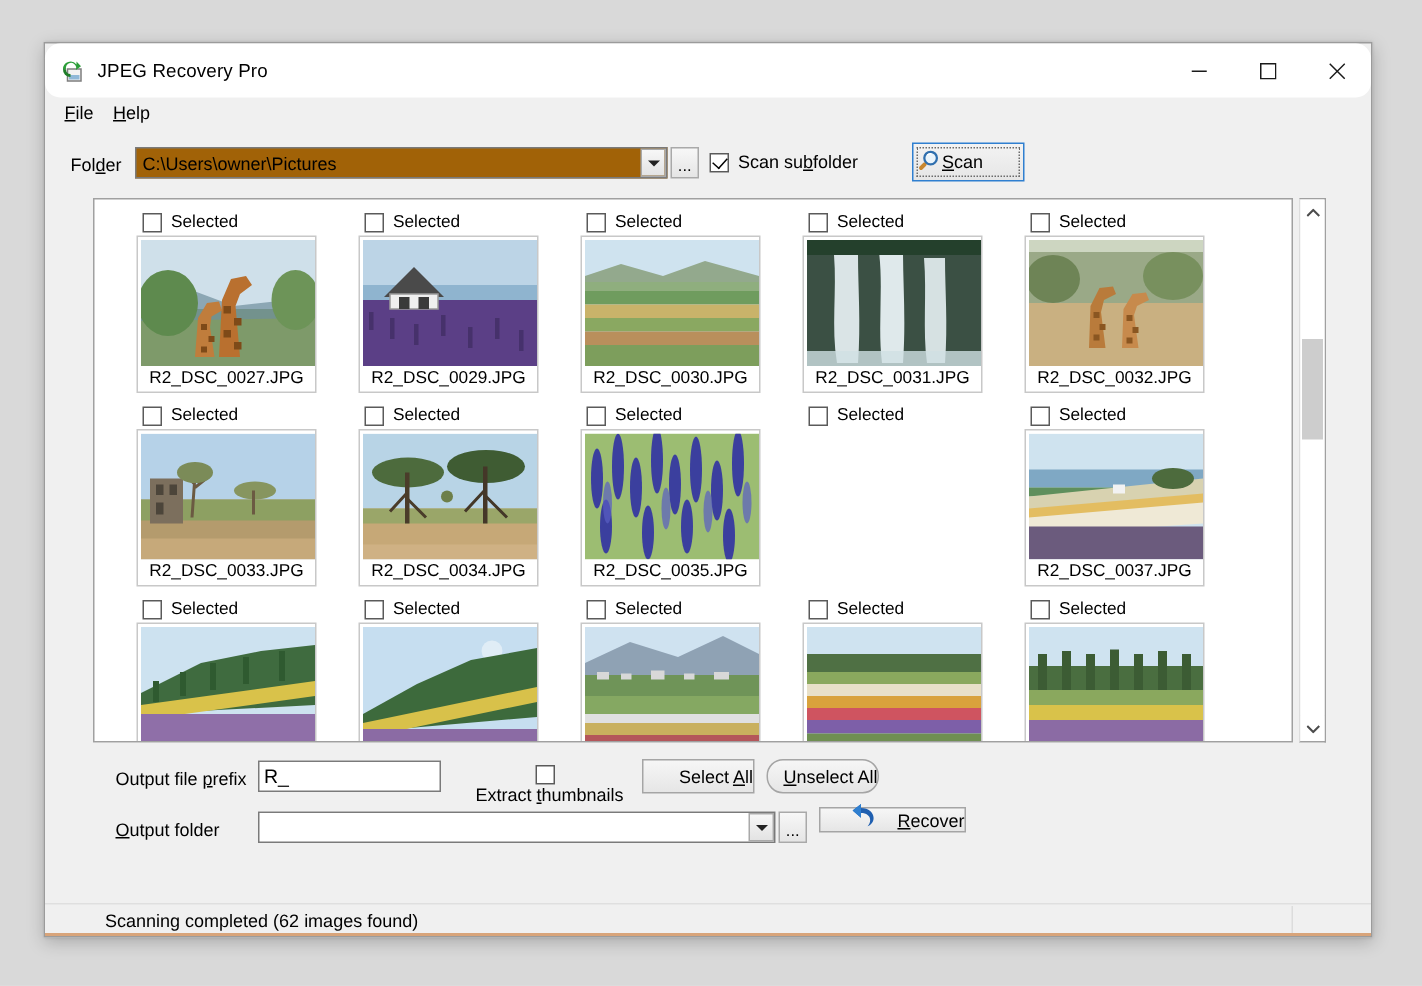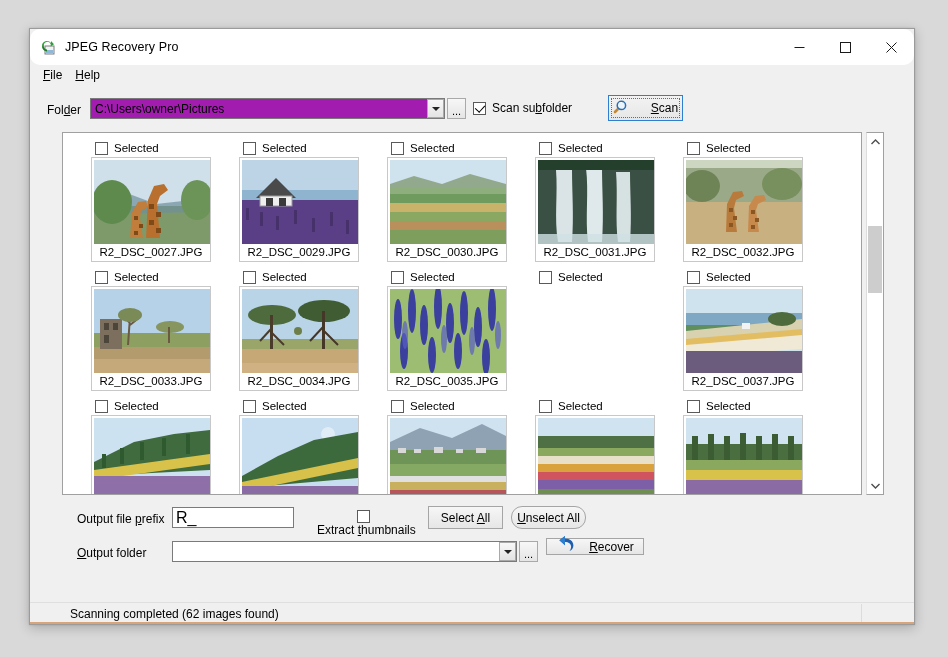--- a/index.html
+++ b/index.html
@@ -66,21 +66,21 @@
   #toprow {
     height: 44px; flex: none; position: relative;
   }
   #lbl-folder {
     position: absolute; left: 17px; top: 17px;
     font-size: 12px; color: #000;
   }
   #folder-combo {
     position: absolute; left: 60px; top: 12px;
     width: 355px; height: 21px;
-    background: #a21caf; border: 1px solid #7a7a7a;
+    background: #a16207; border: 1px solid #7a7a7a;
     display: flex; align-items: center;
   }
   #folder-value {
     flex: 1; font-size: 12px; color: #000;
     padding-left: 4px; white-space: nowrap; overflow: hidden;
   }
   .combo-arrow {
     width: 17px; height: 19px; flex: none;
     background: linear-gradient(#f7f7f7,#e3e3e3);
     border: 1px solid #a9a9a9;
@@ -123,22 +123,22 @@
     position: absolute; left: 578px; top: 9px;
     width: 75px; height: 26px;
     border: 1px solid #2f7fd0;
     background: linear-gradient(#f3f3f3,#e6e6e6);
     display: flex; align-items: center; justify-content: center;
     padding: 2px;
   }
   #scan-inner {
     width: 100%; height: 100%;
     border: 1px dotted #6b6b6b;
-    display: flex; align-items: center; justify-content: center;
-    gap: 22px;
+    display: flex; align-items: center; 
+    gap: 0;
   }
   .btn-label { font-size: 12px; color: #000; }
 
   
   #panel-wrap {
     position: absolute; left: 32px; top: 46px;
     width: 822px; height: 363px;
   }
   #thumb-panel {
     position: absolute; left: 0; top: 0;
@@ -190,28 +190,28 @@
     background: #cdcdcd;
   }
 
   
   #bottom { position: absolute; left: 0; top: 412px; width: 100%; height: 90px; }
   #lbl-prefix { position: absolute; left: 47px; top: 14px; font-size: 12px; }
   #prefix-input {
     position: absolute; left: 142px; top: 9px;
     width: 122px; height: 21px;
     background: #fff; border: 1px solid #7a7a7a;
-    font-size: 16px; color: #000;
+    font-size: 13px; color: #000;
     padding-left: 3px; line-height: 19px;
   }
   #chk-extract { position: absolute; left: 281px; top: 12px; display: flex; align-items: center; flex-direction: column; }
   .pbtn {
     background: linear-gradient(#f6f6f6,#e6e6e6);
     border: 1px solid #a5a5a5;
-    display: flex; align-items: center; justify-content: center;
+    display: flex; align-items: center; justify-content: flex-end;
   }
   #btn-selectall { position: absolute; left: 398px; top: 8px; width: 75px; height: 23px; }
   #btn-unselectall { position: absolute; left: 481px; top: 8px; width: 75px; height: 23px; border-radius: 11px; }
 
   #lbl-outfolder { position: absolute; left: 47px; top: 48px; font-size: 12px; }
   #outfolder-combo {
     position: absolute; left: 142px; top: 43px;
     width: 345px; height: 21px;
     background: #fff; border: 1px solid #7a7a7a;
     display: flex; align-items: center;

